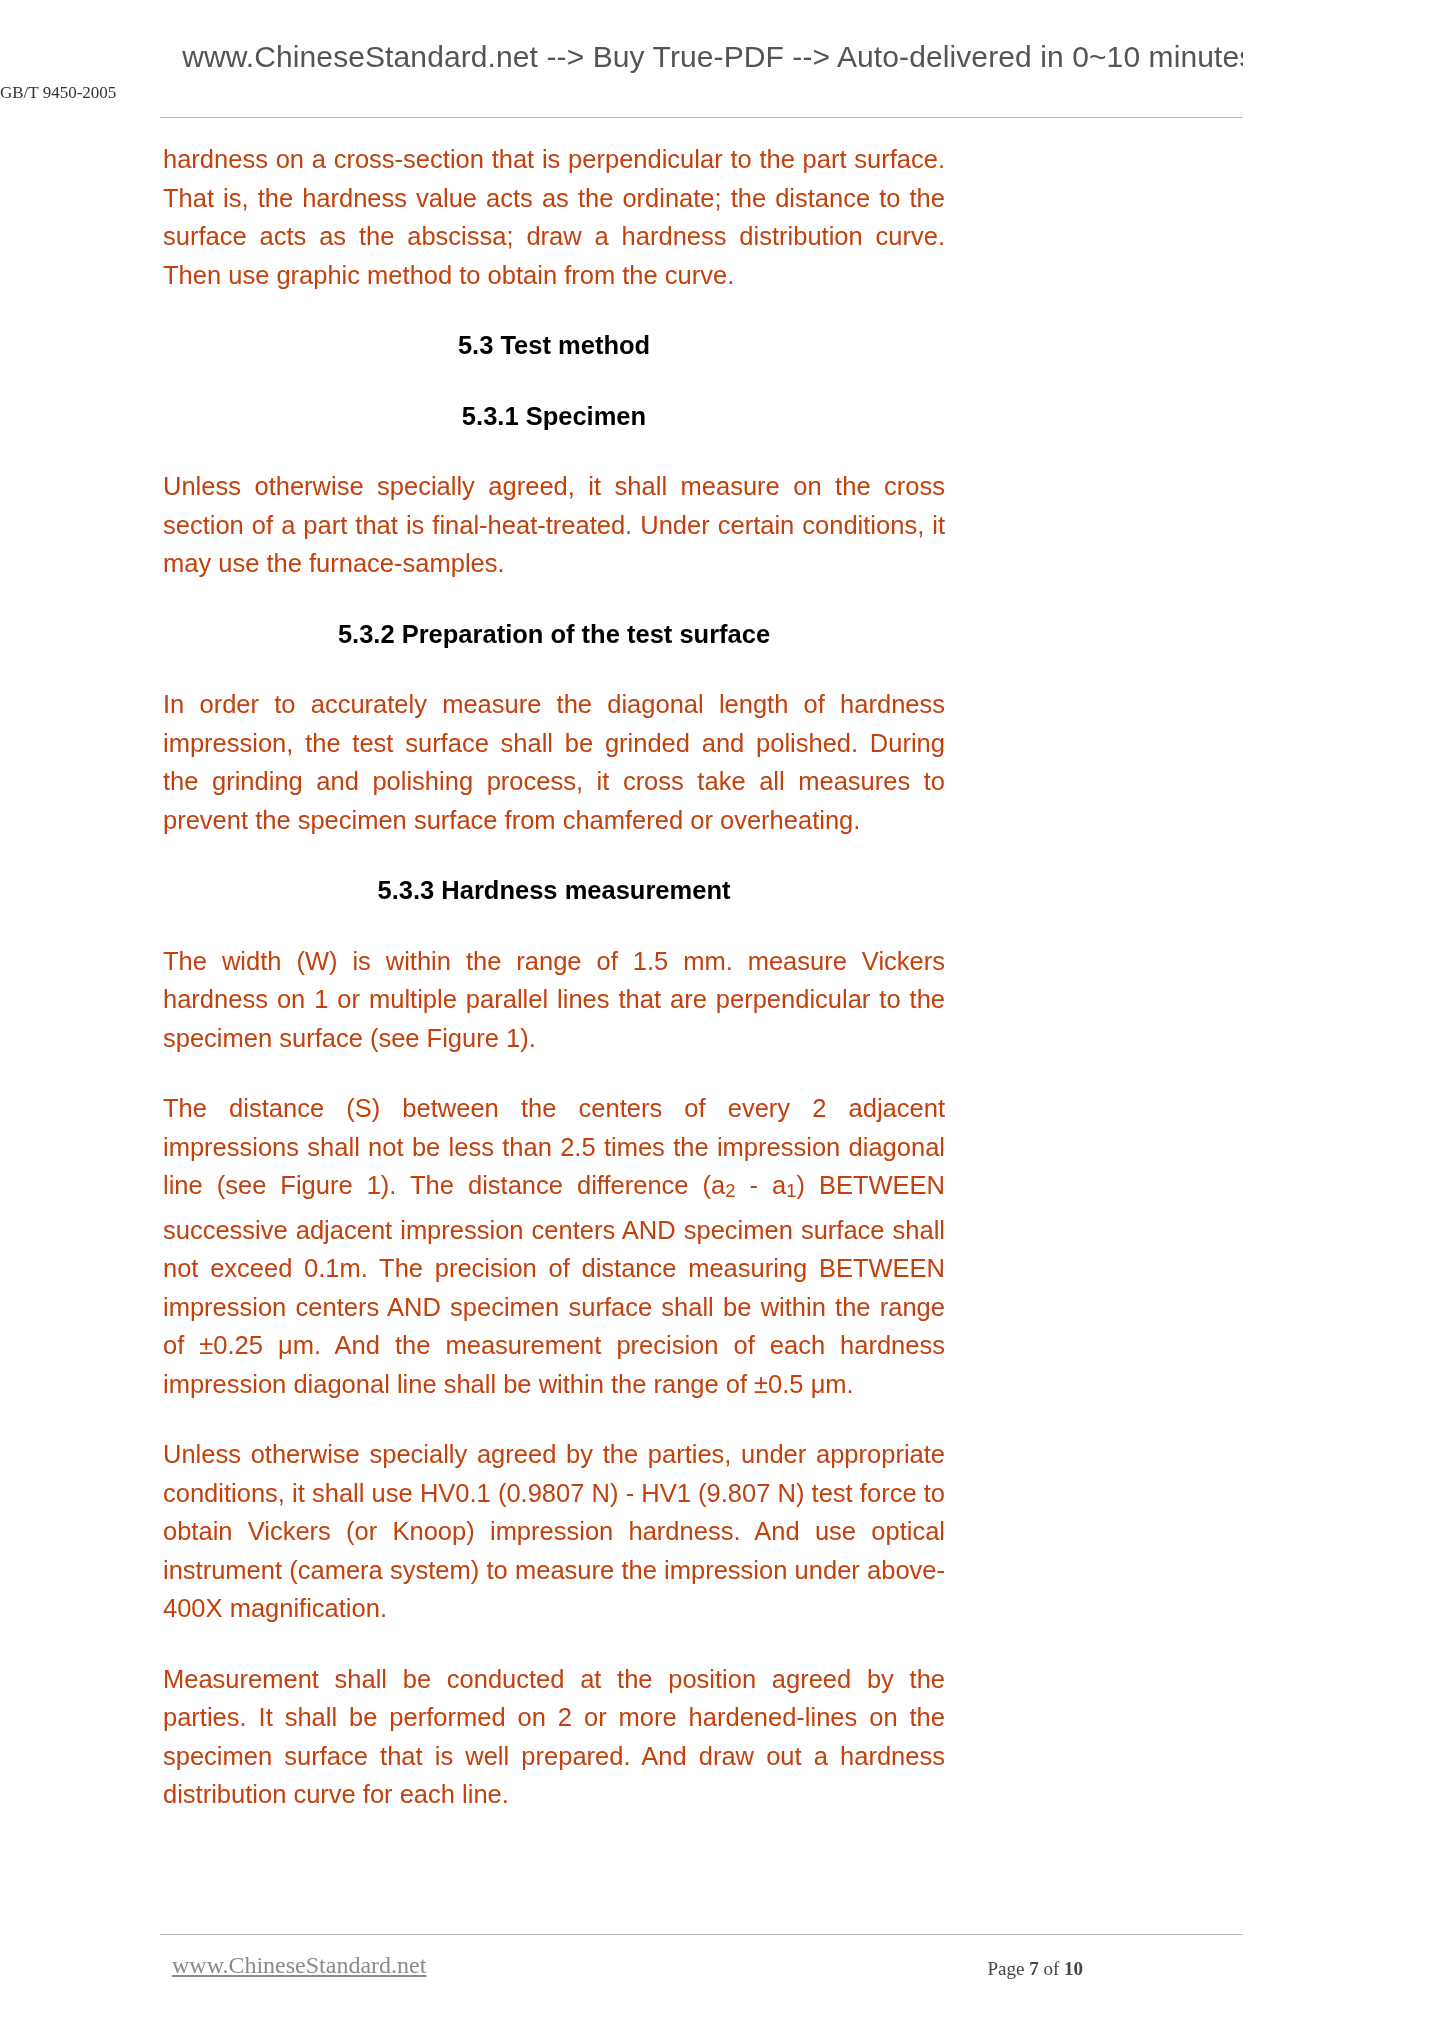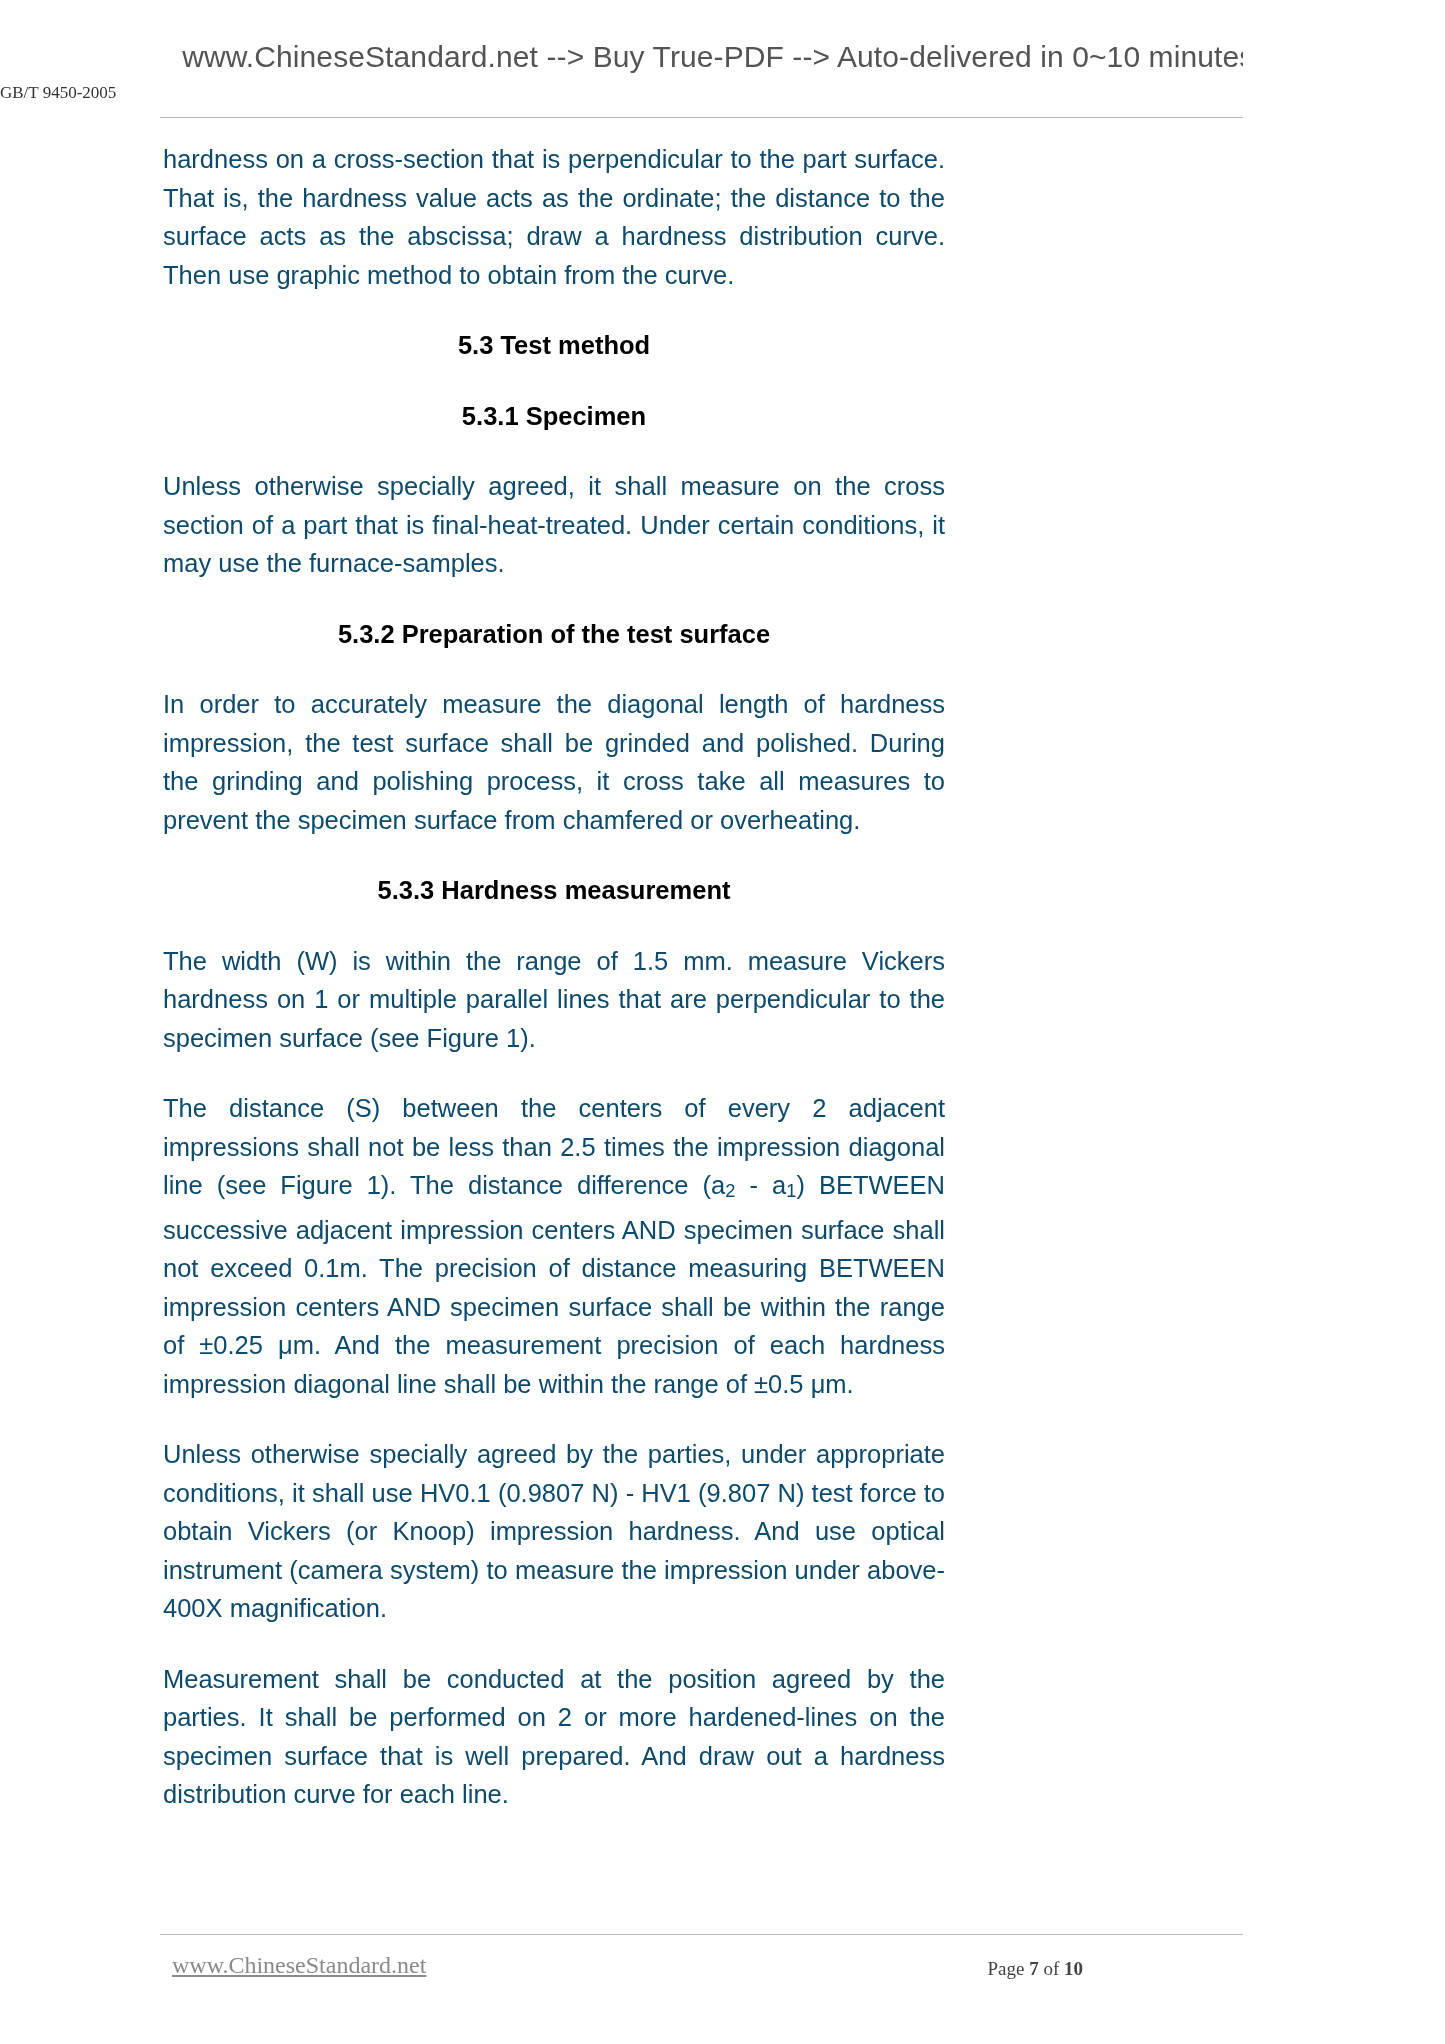--- a/index.html
+++ b/index.html
@@ -56,21 +56,21 @@
     top: 140px;
     left: 163px;
     width: 782px;
   }
   p.para {
     margin: 0 0 32px 0;
     font-size: 25.5px;
     line-height: 38.5px;
     text-align: justify;
     text-justify: inter-word;
-    color: #0c4a6e;
+    color: #c2410c;
   }
   h3.heading {
     margin: 0 0 32px 0;
     font-size: 25.5px;
     line-height: 38.5px;
     font-weight: bold;
     text-align: center;
     color: #000000;
   }
   p.para:last-child { margin-bottom: 0; }

